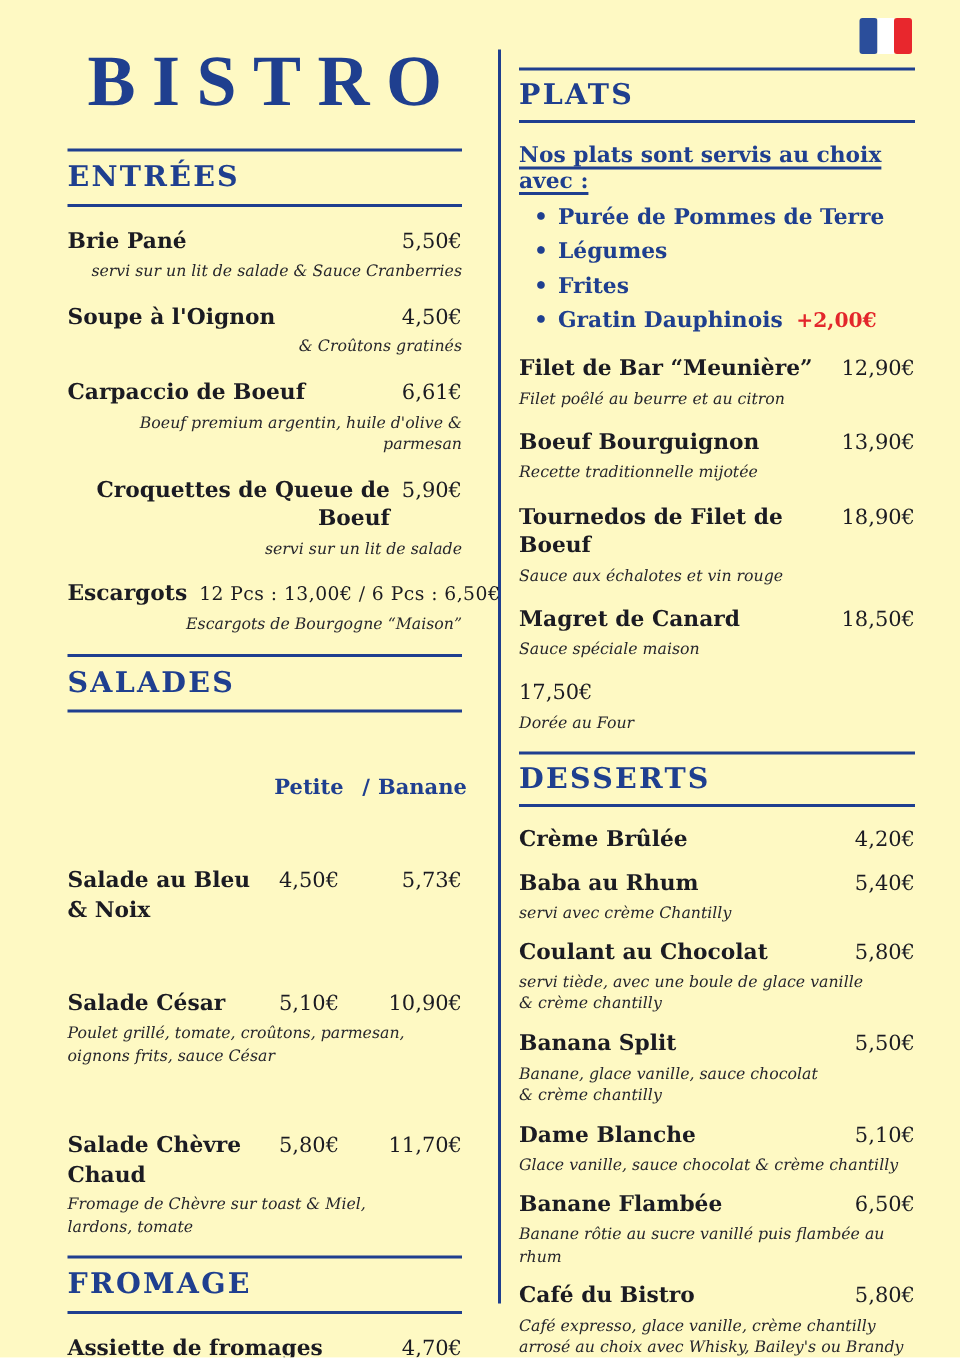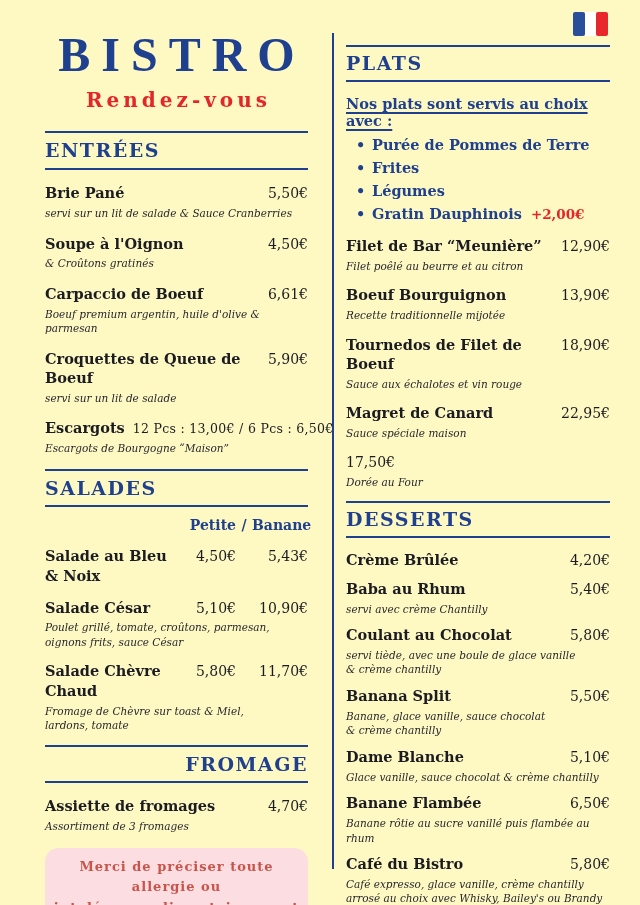--- a/index.html
+++ b/index.html
@@ -80,47 +80,47 @@
   }
   .sec-title{
     font-weight:700;
     font-size:19px;
     line-height:1.25;
     color:var(--navy);
     letter-spacing:1.5px;
   }
   .left .sec{margin-top:19px;}
   .left .sec.salades{margin-top:6px;}
-  .left .sec.fromage{margin-top:12px;text-align:right;}
+  .left .sec.fromage{margin-top:12px;}
   .right .sec{margin-top:5px;padding:5px 0 4px 0;}
   .right .sec.desserts{margin-top:4px;}
 
   
   .items{margin-top:13px;}
   .item{margin-bottom:12px;}
-  .items.entrees .item{margin-bottom:13px;}
+  .items.entrees .item{margin-bottom:13px;text-align:right;}
   .items.desserts-list .item{margin-bottom:9px;}
   .row{display:flex;justify-content:space-between;align-items:baseline;gap:8px;}
   .nm{font-weight:700;font-size:14.5px;line-height:1.35;}
   .pr{font-weight:400;font-size:14px;line-height:1.35;white-space:nowrap;}
   .pr-wide{font-size:12.5px;letter-spacing:0.3px;}
   .desc{
     font-style:italic;
     font-size:10.5px;
     line-height:1.38;
     margin-top:3px;
     color:#26262C;
     white-space:pre-line;
   }
   .desc:empty{display:none;}
 
   
   .srow{display:flex;align-items:baseline;}
   .scol-name{flex:1;}
-  .scol-a{width:60px;text-align:right;}
+  .scol-a{width:60px;text-align:center;margin-top:32px;}
   .scol-sep{width:16px;text-align:center;}
   .scol-b{width:56px;text-align:right;}
   .size-head{margin-top:10px;margin-bottom:9px;}
   .size-head span{font-weight:700;font-size:14px;color:var(--navy);}
   .salade-desc{max-width:230px;}
 
   
   .intro{
     margin-top:13px;
     font-weight:700;
@@ -174,21 +174,20 @@
   <div class="divider"></div>
 
   <div class="flag">
     <span class="f-blue"></span>
     <span class="f-white"></span>
     <span class="f-red"></span>
   </div>
 
   <div class="col left">
     <div class="brand-title">BISTRO</div>
-    <div class="brand-sub">Rendez-vous</div>
 
     <div class="sec entrees">
       <div class="sec-title">ENTRÉES</div>
     </div>
 
     <div class="items entrees">
       <div class="item">
         <div class="row">
           <span class="nm">Brie Pané</span>
           <span class="pr">5,50€</span>
@@ -235,21 +234,21 @@
       <span class="scol-sep">/</span>
       <span class="scol-b">Banane</span>
     </div>
 
     <div class="items salades-list">
       <div class="item">
         <div class="srow">
           <span class="nm scol-name">Salade au Bleu &amp; Noix</span>
           <span class="pr scol-a">4,50€</span>
           <span class="scol-sep"></span>
-          <span class="pr scol-b">5,43€</span>
+          <span class="pr scol-b">5,73€</span>
         </div>
       </div>
       <div class="item">
         <div class="srow">
           <span class="nm scol-name">Salade César</span>
           <span class="pr scol-a">5,10€</span>
           <span class="scol-sep"></span>
           <span class="pr scol-b">10,90€</span>
         </div>
         <div class="desc salade-desc">Poulet grillé, tomate, croûtons, parmesan,
@@ -293,24 +292,24 @@
       <div class="sec-title">PLATS</div>
     </div>
 
     <div class="intro">Nos plats sont servis au choix avec :</div>
 
     <ul class="opts">
       <li>
         <span>Purée de Pommes de Terre</span>
       </li>
       <li>
-        <span>Frites</span>
+        <span>Légumes</span>
       </li>
       <li>
-        <span>Légumes</span>
+        <span>Frites</span>
       </li>
       <li>
         <span>Gratin Dauphinois</span>
         <span class="sup">+2,00€</span>
       </li>
     </ul>
 
     <div class="items plats-list">
       <div class="item">
         <div class="row">
@@ -329,21 +328,21 @@
       <div class="item">
         <div class="row">
           <span class="nm">Tournedos de Filet de Boeuf</span>
           <span class="pr">18,90€</span>
         </div>
         <div class="desc">Sauce aux échalotes et vin rouge</div>
       </div>
       <div class="item">
         <div class="row">
           <span class="nm">Magret de Canard</span>
-          <span class="pr">22,95€</span>
+          <span class="pr">18,50€</span>
         </div>
         <div class="desc">Sauce spéciale maison</div>
       </div>
       <div class="item">
         <div class="row">
           <span class="pr">17,50€</span>
         </div>
         <div class="desc">Dorée au Four</div>
       </div>
     </div>

